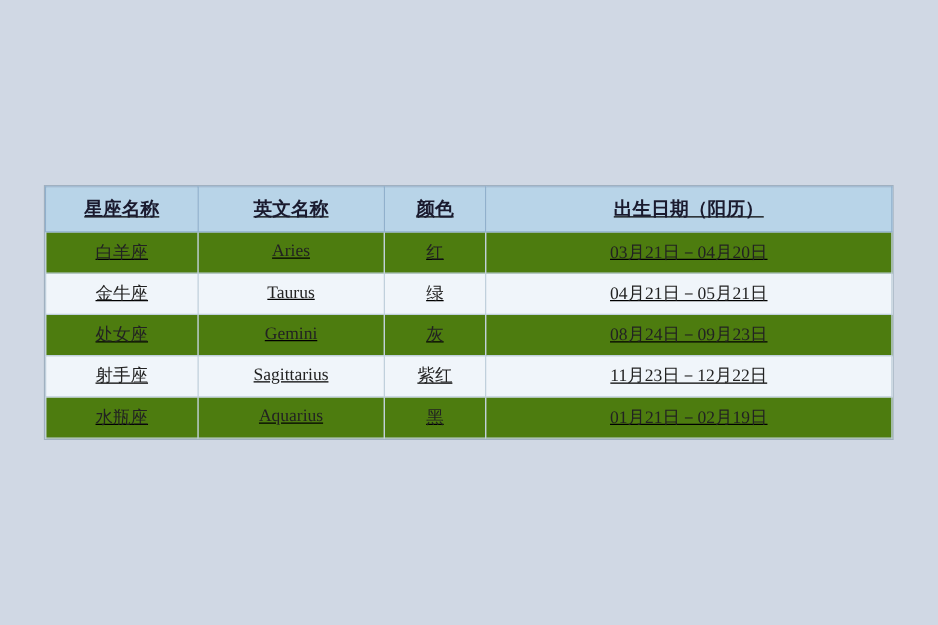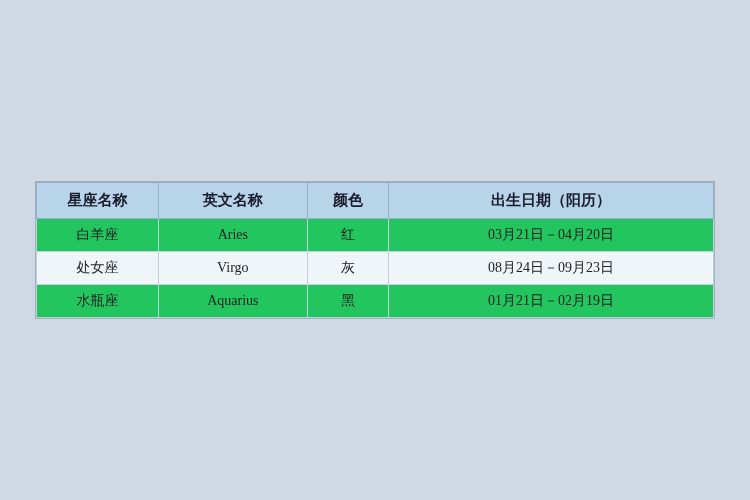--- a/index.html
+++ b/index.html
@@ -20,37 +20,38 @@
 
     .table-container {
       background-color: #f0f4f8;
       border: 1px solid #a0b0c0;
       width: 680px;
     }
 
     table {
       width: 100%;
       border-collapse: collapse;
+      text-decoration: underline;
     }
 
     thead tr {
       background-color: #b8d4e8;
     }
 
     thead th {
       border: 1px solid #90b0cc;
       padding: 8px 10px;
       text-align: center;
       font-size: 15px;
       font-weight: bold;
       color: #1a1a2e;
     }
 
     tbody tr {
-      background-color: #22c55e;
+      background-color: #4d7c0f;
     }
 
     tbody tr:nth-child(even) {
       background-color: #f0f5fa;
     }
 
     tbody td {
       border: 1px solid #c0d0dc;
       padding: 7px 10px;
       text-align: center;
@@ -77,24 +78,36 @@
       </tr>
     </thead>
     <tbody id="table-body">
     <tr>
           <td>白羊座</td>
           <td>Aries</td>
           <td>红</td>
           <td>03月21日－04月20日</td>
         </tr>
         <tr>
+          <td>金牛座</td>
+          <td>Taurus</td>
+          <td>绿</td>
+          <td>04月21日－05月21日</td>
+        </tr>
+        <tr>
           <td>处女座</td>
-          <td>Virgo</td>
+          <td>Gemini</td>
           <td>灰</td>
           <td>08月24日－09月23日</td>
+        </tr>
+        <tr>
+          <td>射手座</td>
+          <td>Sagittarius</td>
+          <td>紫红</td>
+          <td>11月23日－12月22日</td>
         </tr>
         <tr>
           <td>水瓶座</td>
           <td>Aquarius</td>
           <td>黑</td>
           <td>01月21日－02月19日</td>
         </tr>
       </tbody>
   </table>
 </div>

